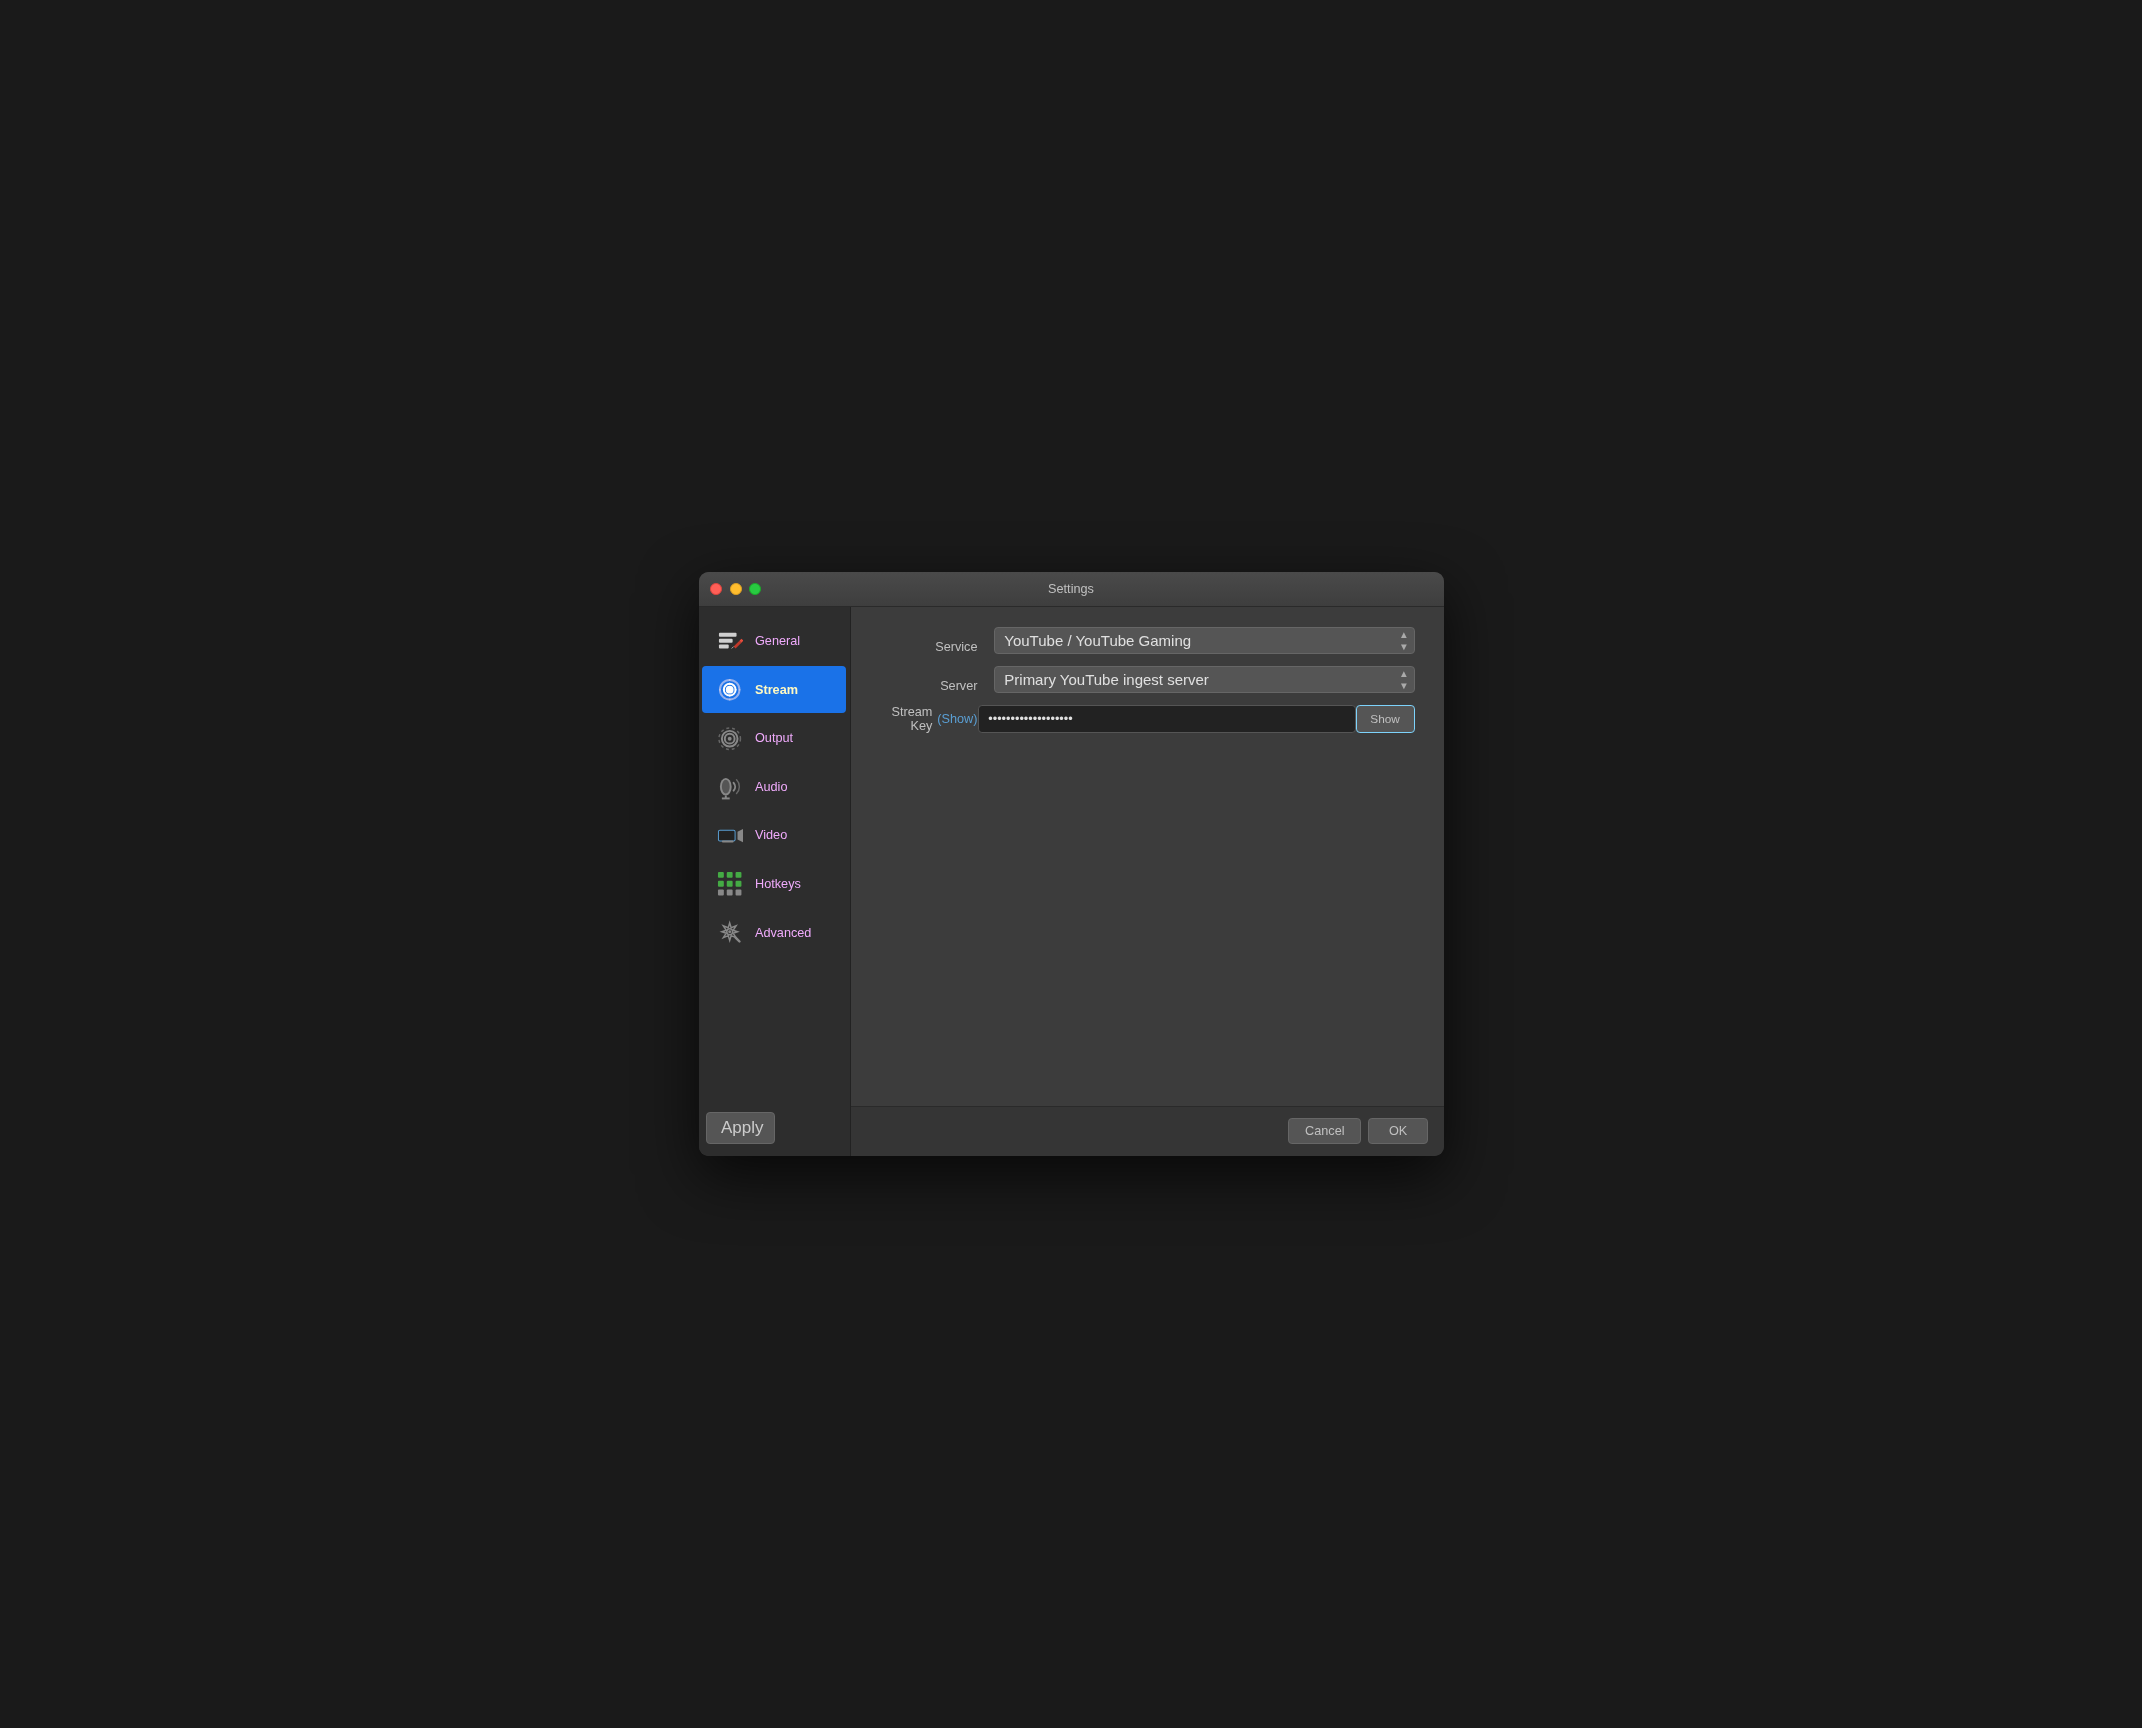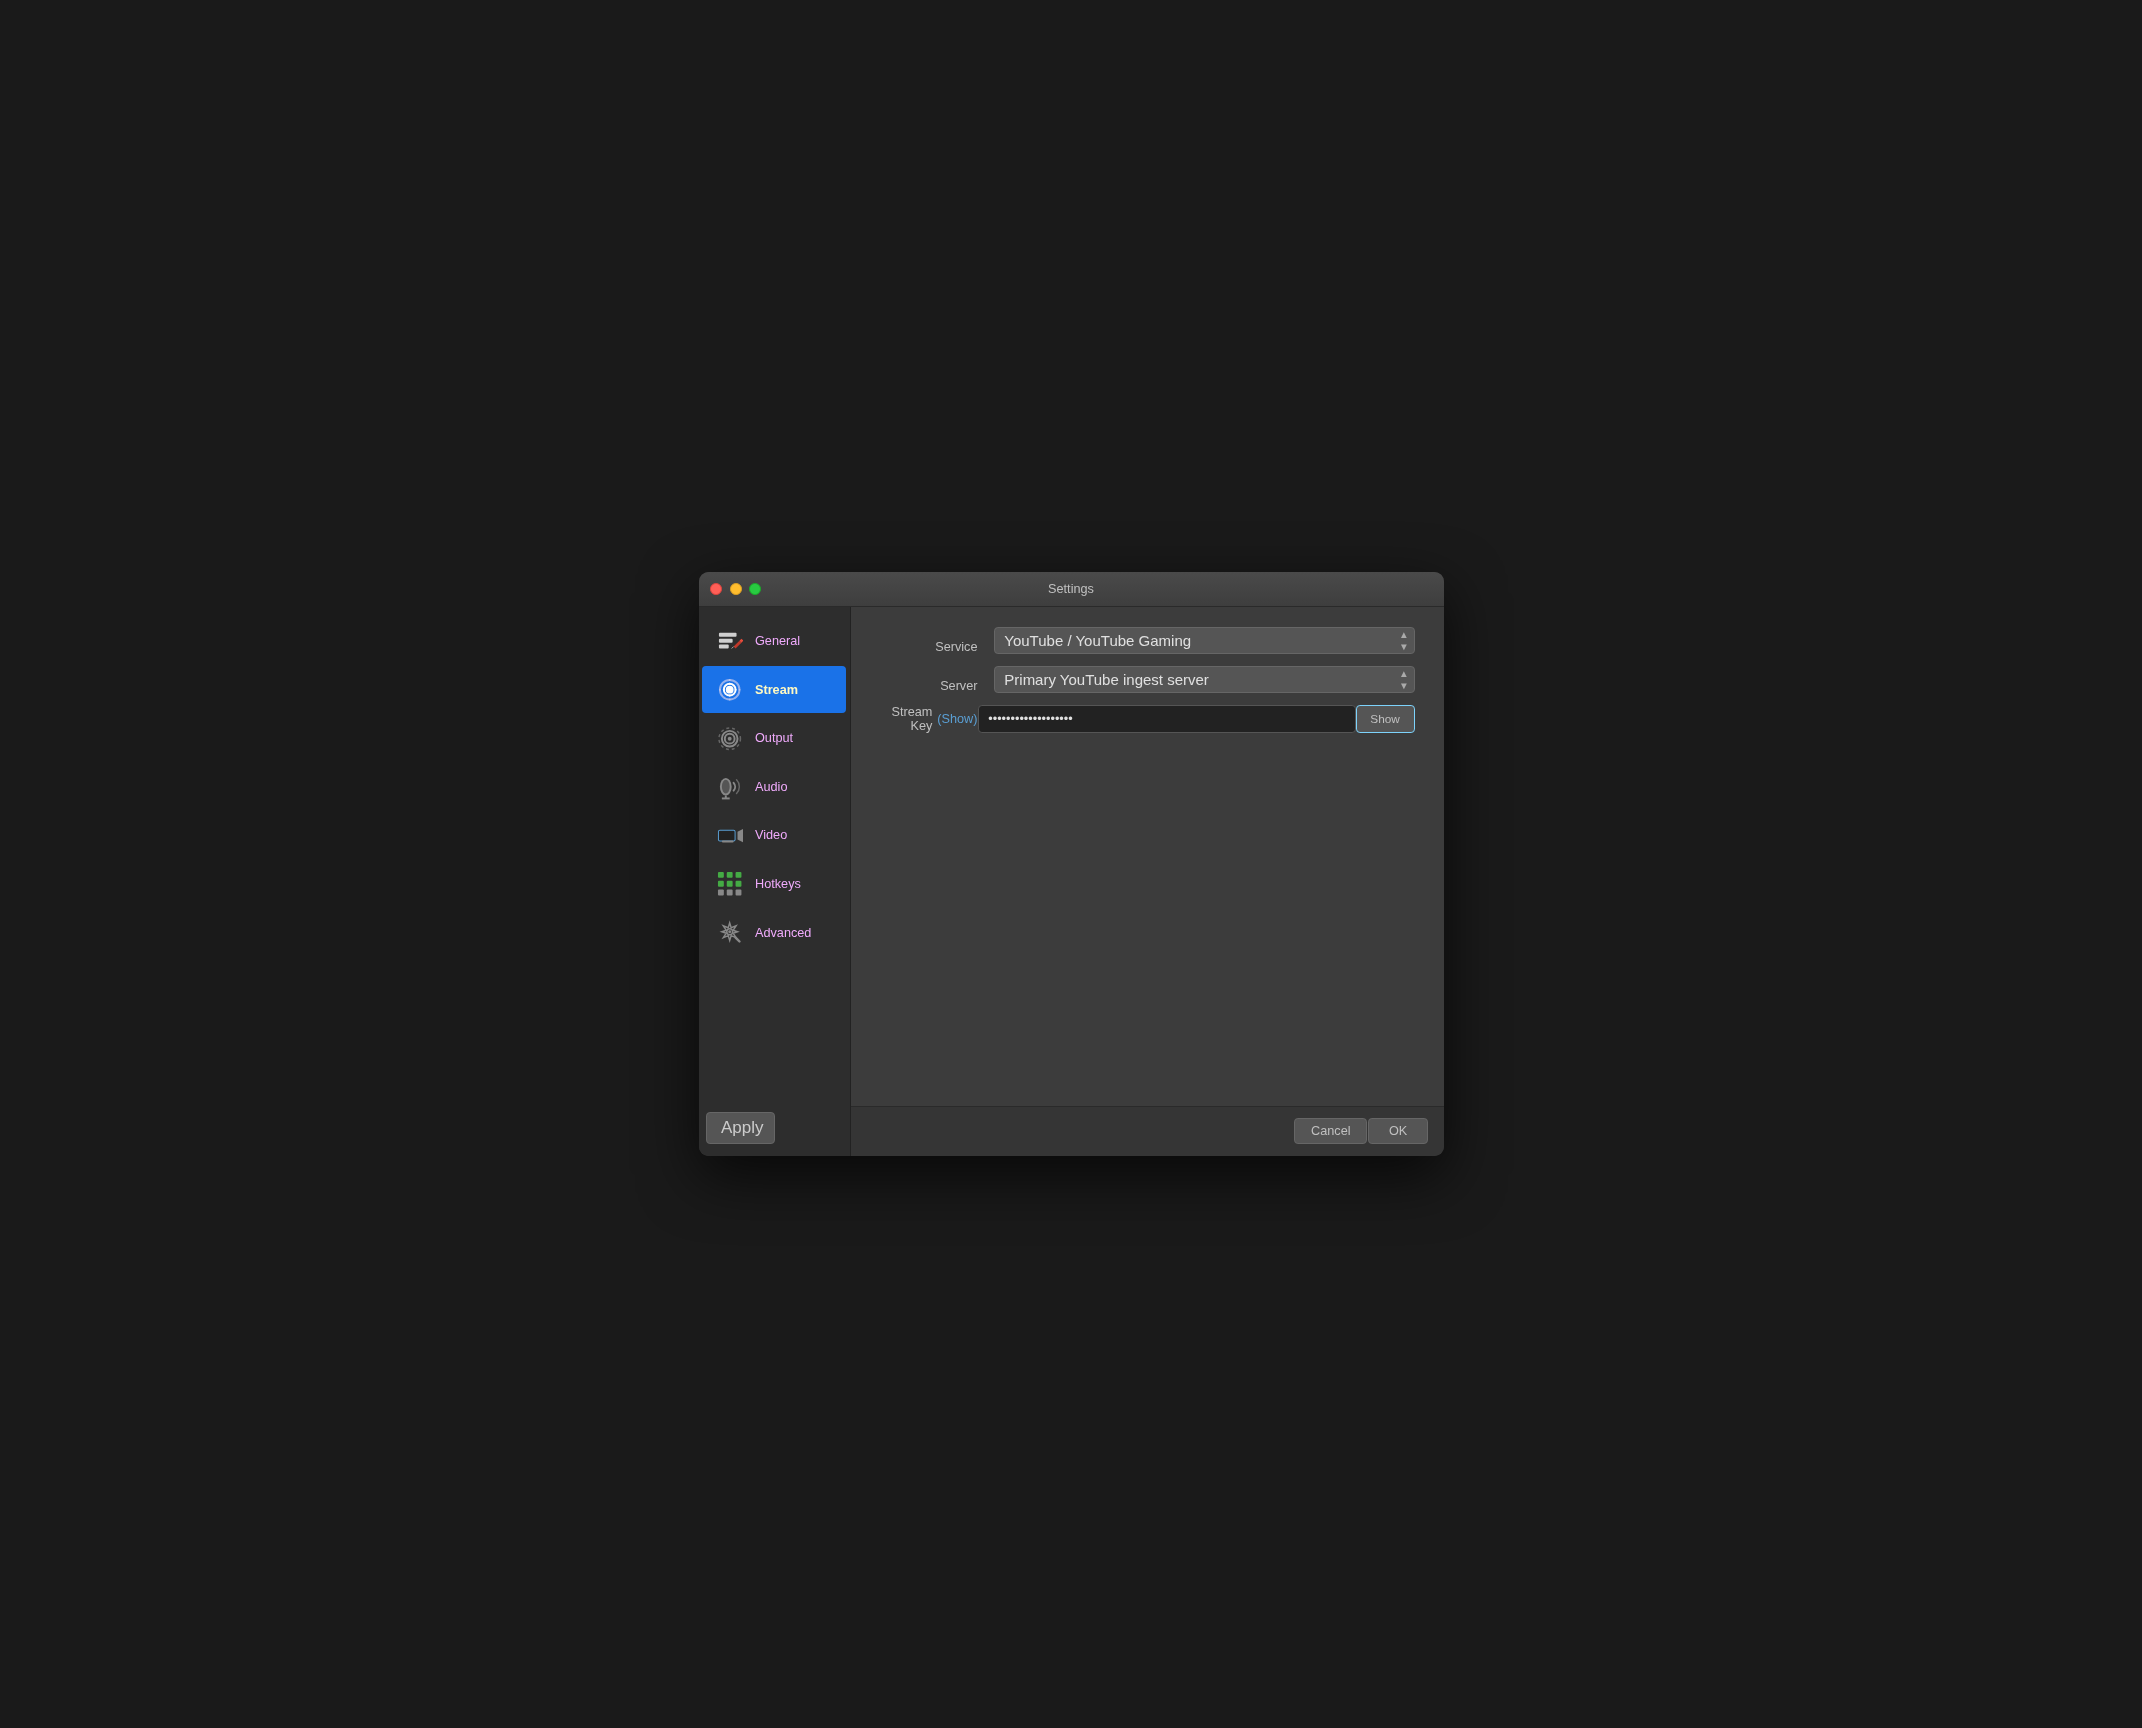--- a/index.html
+++ b/index.html
@@ -239,21 +239,21 @@
       white-space: nowrap;
     }
 
     .bottom-bar {
       display: flex;
       justify-content: flex-end;
       align-items: center;
       padding: 11.8px 15.7px;
       background: #353535;
       border-top: 1px solid #2a2a2a;
-      gap: 1px;
+      gap: 7px;
     }
 
     .cancel-btn {
       background: #555;
       color: #c0c0c0;
       border: 1px solid #666;
       border-radius: 3.9px;
       padding: 4.9px 15.7px;
       font-size: 12.7px;
       cursor: pointer;

